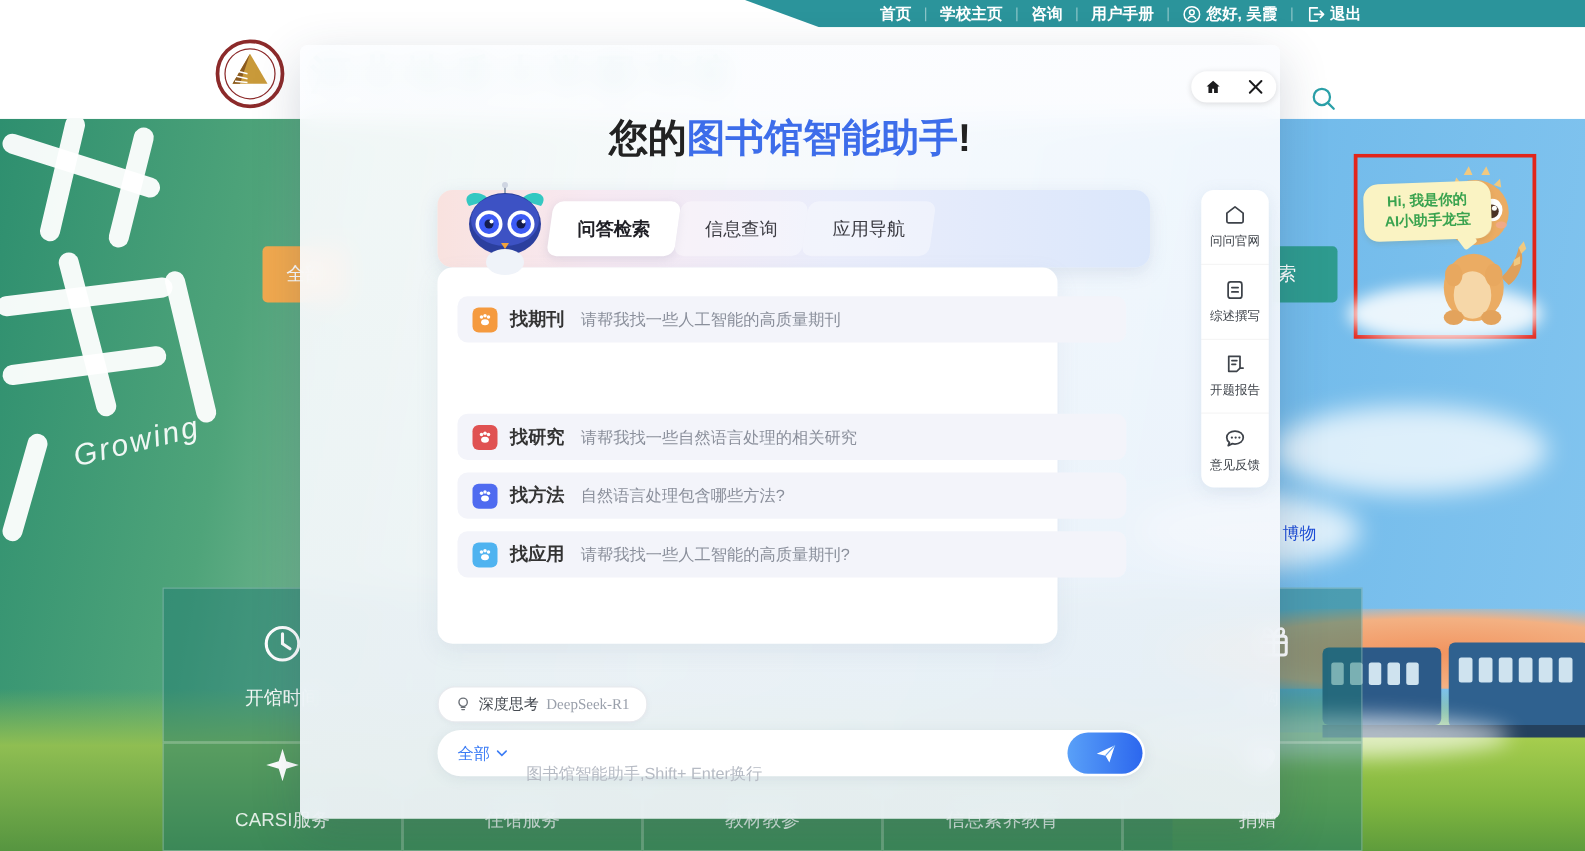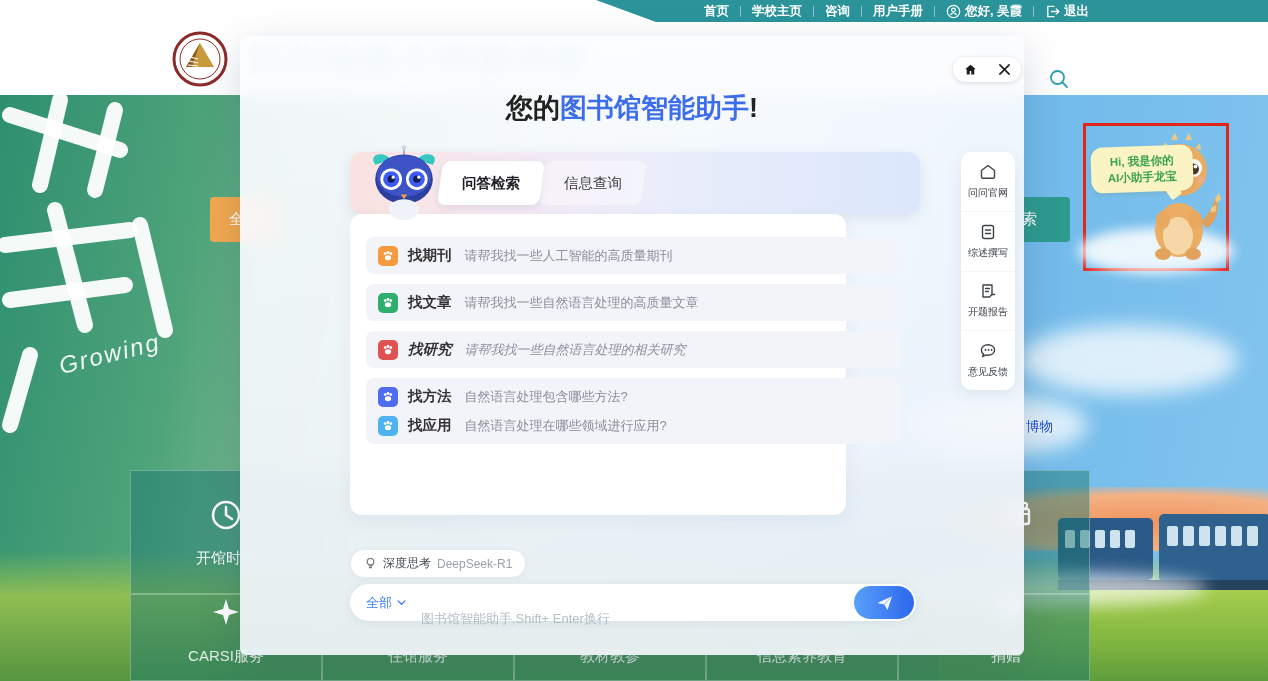--- a/index.html
+++ b/index.html
@@ -51,21 +51,21 @@
   .museum{position:absolute;left:1026px;top:418px;font-size:13.5px;color:#1d4ed8;
     text-shadow:0 0 4px rgba(255,255,255,.9);}
 
   
   .overlay{position:absolute;left:240px;top:36px;width:784px;height:619px;border-radius:6px;
     background:linear-gradient(175deg,rgba(252,253,255,.93) 0%,rgba(240,244,250,.93) 100%);
     backdrop-filter:blur(10px);box-shadow:0 12px 40px rgba(40,60,90,.20);}
   .pill{position:absolute;left:713px;top:21px;width:68px;height:25px;background:#fff;border-radius:13px;
     box-shadow:0 1px 5px rgba(0,0,0,.14);display:flex;align-items:center;justify-content:space-around;}
   .pill span{display:flex;align-items:center;cursor:pointer;}
-  .m-title{position:absolute;top:54px;left:0;width:100%;text-align:center;font-size:27px;font-weight:700;color:#222;}
+  .m-title{position:absolute;top:54px;left:0;width:100%;text-align:center;font-size:31px;font-weight:700;color:#222;}
   .m-title .hl{color:#3D6DEA;}
 
   .tabcard{position:absolute;left:110px;top:116px;width:570px;height:62px;border-radius:12px;
     background:linear-gradient(90deg,#F9E2DF 0%,#F7E9F2 22%,#EAEDFB 55%,#DBE7FB 100%);
     box-shadow:0 4px 14px rgba(120,140,180,.18);}
   .owl{position:absolute;left:116px;top:108px;width:96px;height:76px;z-index:3;}
   .tabs{position:absolute;left:200px;top:125px;display:flex;z-index:3;}
   .tab{position:relative;width:102px;height:44px;display:flex;align-items:center;justify-content:center;cursor:pointer;}
   .tab .tab-bg{position:absolute;inset:0;border-radius:8px;transform:skewX(-8deg);background:rgba(255,255,255,.38);}
   .tab.active .tab-bg{background:#fff;box-shadow:0 2px 8px rgba(150,150,180,.25);}
@@ -82,21 +82,21 @@
 
   .toolbar{position:absolute;left:721px;top:116px;width:54px;height:238px;background:#fff;border-radius:10px;
     box-shadow:0 4px 14px rgba(120,140,180,.16);display:flex;flex-direction:column;}
   .tb-item{flex:1;display:flex;flex-direction:column;align-items:center;justify-content:center;gap:5px;cursor:pointer;}
   .tb-item + .tb-item{border-top:1px solid rgba(0,0,0,.04);}
   .tb-label{font-size:10px;color:#3E434A;white-space:nowrap;}
 
   .chip{position:absolute;left:110px;top:513px;height:27px;padding:0 13px;background:#fff;border:1px solid #E8EAEE;
     border-radius:14px;display:inline-flex;align-items:center;gap:6px;box-shadow:0 1px 4px rgba(140,150,170,.10);cursor:pointer;}
   .chip .c1{font-size:12px;color:#464b52;}
-  .chip .c2{font-size:12px;color:#9AA0AB;}
+  .chip .c2{font-size:12px;color:#9AA0AB;font-family:Liberation Serif, serif;}
 
   .inputbar{position:absolute;left:110px;top:548px;width:566px;height:37px;background:#fff;border-radius:19px;
     box-shadow:0 2px 10px rgba(100,120,150,.12);display:flex;align-items:center;padding-left:16px;box-sizing:border-box;}
   .scope{display:flex;align-items:center;gap:5px;color:#3B7CF5;font-size:13px;cursor:pointer;flex:none;}
   .inputbar input{flex:1;border:none;outline:none;font-size:13px;color:#333;margin-left:13px;background:transparent;
     font-family:inherit;margin-top:32px;}
   .inputbar input::placeholder{color:#B6BBC4;}
   .send{width:60px;height:33px;border-radius:17px;margin-right:2px;flex:none;border:none;cursor:pointer;
     background:linear-gradient(90deg,#59A0F8,#2C67EE);display:flex;align-items:center;justify-content:center;}
 
@@ -280,52 +280,42 @@
     </svg>
     <div class="tabs">
       <div class="tab active">
           <div class="tab-bg"></div>
           <span class="tab-label">问答检索</span>
         </div>
       <div class="tab">
           <div class="tab-bg"></div>
           <span class="tab-label">信息查询</span>
         </div>
+      <div class="tab">
+          <div class="tab-bg"></div>
+          <span class="tab-label">应用导航</span>
+        </div>
     </div>
 
     <div class="content-card">
       <div class="qitem" style="top:23px;">
         <span class="qicon" style="background: rgb(245, 154, 62);">
           <svg width="14" height="14" viewBox="0 0 20 20">
               <g fill="#fff">
                 <circle cx="6" cy="6.5" r="2"></circle>
                 <circle cx="10" cy="5" r="2"></circle>
                 <circle cx="14" cy="6.5" r="2"></circle>
                 <ellipse cx="10" cy="12.5" rx="4.5" ry="3.5"></ellipse>
               </g>
             </svg>
         </span>
         <span class="qlabel">找期刊</span>
         <span class="qdesc">请帮我找一些人工智能的高质量期刊</span>
       </div>
-      <div class="qitem" style="top:70px;">
-        <span class="qicon" style="background: rgb(47, 174, 110);">
-          <svg width="14" height="14" viewBox="0 0 20 20">
-              <g fill="#fff">
-                <circle cx="6" cy="6.5" r="2"></circle>
-                <circle cx="10" cy="5" r="2"></circle>
-                <circle cx="14" cy="6.5" r="2"></circle>
-                <ellipse cx="10" cy="12.5" rx="4.5" ry="3.5"></ellipse>
-              </g>
-            </svg>
-        </span>
-        <span class="qlabel">找文章</span>
-        <span class="qdesc">请帮我找一些自然语言处理的高质量文章</span>
-      </div>
-      <div class="qitem" style="top:117px;font-style:italic;">
+      <div class="qitem" style="top:117px;">
         <span class="qicon" style="background: rgb(224, 82, 82);">
           <svg width="14" height="14" viewBox="0 0 20 20">
               <g fill="#fff">
                 <circle cx="6" cy="6.5" r="2"></circle>
                 <circle cx="10" cy="5" r="2"></circle>
                 <circle cx="14" cy="6.5" r="2"></circle>
                 <ellipse cx="10" cy="12.5" rx="4.5" ry="3.5"></ellipse>
               </g>
             </svg>
         </span>
@@ -339,33 +329,33 @@
                 <circle cx="6" cy="6.5" r="2"></circle>
                 <circle cx="10" cy="5" r="2"></circle>
                 <circle cx="14" cy="6.5" r="2"></circle>
                 <ellipse cx="10" cy="12.5" rx="4.5" ry="3.5"></ellipse>
               </g>
             </svg>
         </span>
         <span class="qlabel">找方法</span>
         <span class="qdesc">自然语言处理包含哪些方法?</span>
       </div>
-      <div class="qitem" style="top:193px;">
+      <div class="qitem" style="top:211px;">
         <span class="qicon" style="background: rgb(79, 179, 240);">
           <svg width="14" height="14" viewBox="0 0 20 20">
               <g fill="#fff">
                 <circle cx="6" cy="6.5" r="2"></circle>
                 <circle cx="10" cy="5" r="2"></circle>
                 <circle cx="14" cy="6.5" r="2"></circle>
                 <ellipse cx="10" cy="12.5" rx="4.5" ry="3.5"></ellipse>
               </g>
             </svg>
         </span>
         <span class="qlabel">找应用</span>
-        <span class="qdesc">自然语言处理在哪些领域进行应用?</span>
+        <span class="qdesc">请帮我找一些人工智能的高质量期刊?</span>
       </div>
     </div>
 
     <div class="toolbar">
       <div class="tb-item">
         <svg width="18" height="18" viewBox="0 0 18 18">
           <path d="M9 2.5l6.5 5V14a1.2 1.2 0 0 1-1.2 1.2H3.7A1.2 1.2 0 0 1 2.5 14V7.5L9 2.5z" fill="none" stroke="#3E434A" stroke-width="1.4" stroke-linejoin="round"></path>
         </svg>
         <span class="tb-label">问问官网</span>
       </div>

